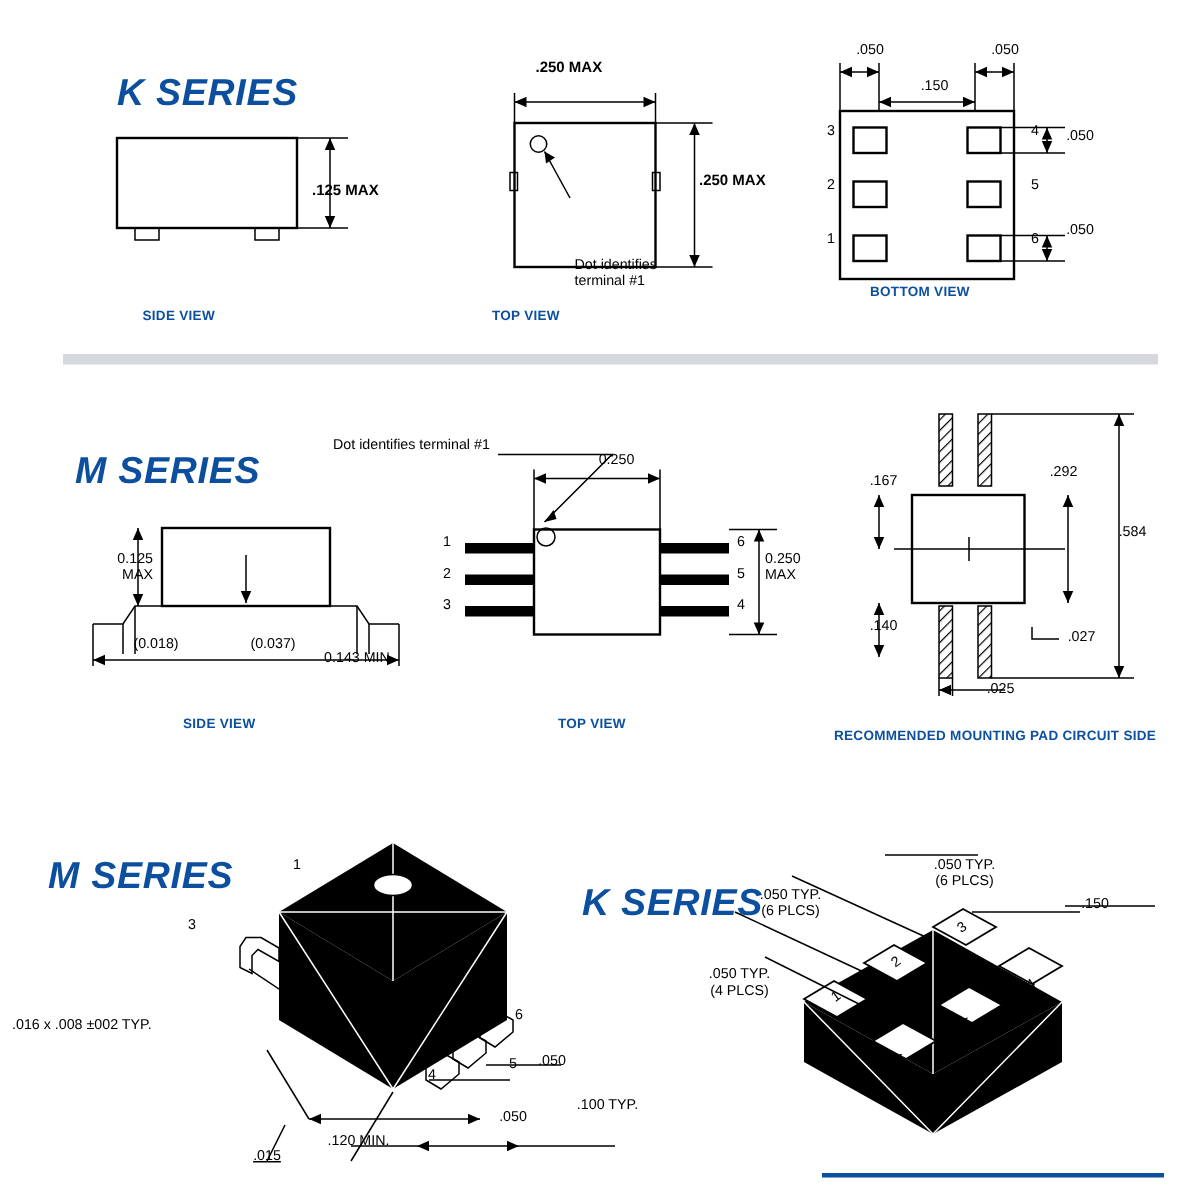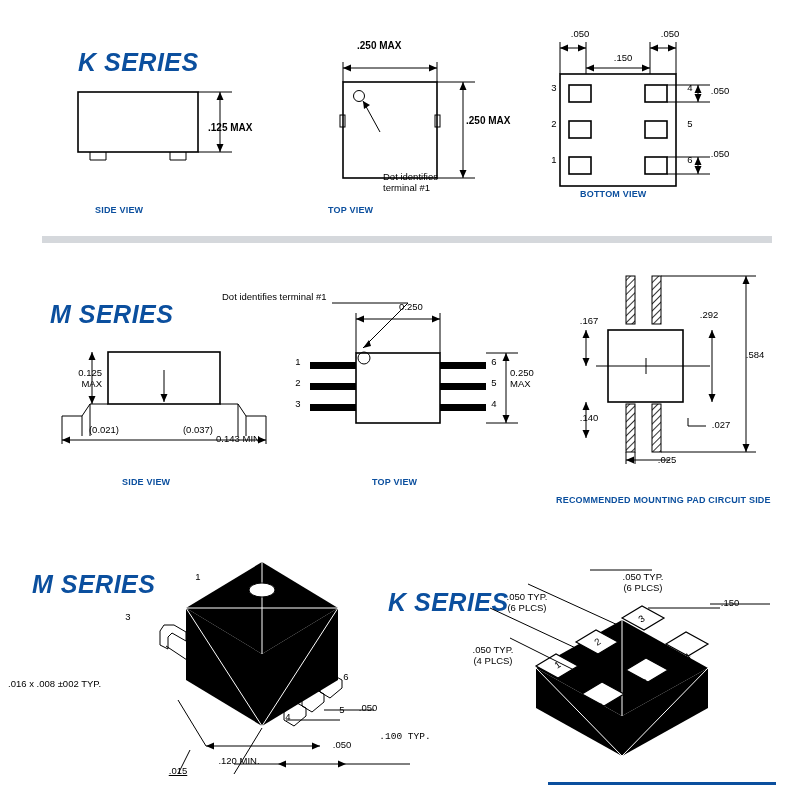--- a/index.html
+++ b/index.html
@@ -177,22 +177,22 @@
     <path class="s-line" d="M198 64 L198 96"></path>
     <path class="s-line" d="M206 76 L206 96"></path>
     <path class="s-line" d="M22 76 L22 104"></path>
     <path class="s-line" d="M226 76 L226 104"></path>
     <path class="s-line" d="M22 100 L226 100"></path>
     <path class="s-fillk" d="M22 100 l8 -3.5 l0 7 z"></path>
     <path class="s-fillk" d="M226 100 l-8 -3.5 l0 7 z"></path>
   </svg>
   <div class="abs dim" style="left:18px; top:368px; width:50px; text-align:right;margin-left:34px;">0.125
 MAX</div>
-  <div class="abs dim" style="left:82px; top:425px; width:44px;">(0.021)</div>
-  <div class="abs dim" style="left:176px; top:425px; width:44px;">(0.037)</div>
+  <div class="abs dim" style="left:82px; top:425px; width:44px;">(0.018)</div>
+  <div class="abs dim" style="left:160px; top:425px; width:44px;">(0.037)</div>
   <div class="abs dim" style="left:198px; top:434px; width:80px;">0.143 MIN</div>
   <div class="abs viewlabel" style="left:122px; top:477px; width:70px;">SIDE VIEW</div>
 
   <div class="abs note" style="left:222px; top:292px; width:110px;">Dot identifies
 terminal #1</div>
   <div class="abs dim" style="left:385px; top:302px; width:52px;">0.250</div>
 
   <svg class="abs" style="left:280px; top:295px;" width="250" height="140">
 
     <path class="s-line" d="M52 8 L128 8 L83 53"></path>
@@ -274,21 +274,21 @@
     <path class="s-line" d="M66 184 L66 196"></path>
     <path class="s-line" d="M75 184 L75 196"></path>
     <path class="s-line" d="M75 192 L110 192"></path>
   </svg>
   <div class="abs dim" style="left:572px; top:316px; width:34px;">.167</div>
   <div class="abs dim" style="left:690px; top:310px; width:38px;">.292</div>
   <div class="abs dim" style="left:736px; top:350px; width:38px;">.584</div>
   <div class="abs dim" style="left:572px; top:413px; width:34px;">.140</div>
   <div class="abs dim" style="left:702px; top:420px; width:38px;">.027</div>
   <div class="abs dim" style="left:648px; top:455px; width:38px;">.025</div>
-  <div class="abs viewlabel" style="left:556px; top:495px; width:220px;">RECOMMENDED MOUNTING PAD CIRCUIT SIDE</div>
+  <div class="abs viewlabel" style="left:556px; top:485px; width:220px;">RECOMMENDED MOUNTING PAD CIRCUIT SIDE</div>
 
   <div class="abs series-title" style="left:32px; top:570px; font-size:25px;">M SERIES</div>
 
   <svg class="abs" style="left:110px; top:550px;" width="340" height="240">
 
     <polygon points="90,20 215,20 215,30 90,30" fill="none"></polygon>
 
     <polygon points="152,12 228,58 152,104 76,58" fill="#000"></polygon>
 
     <polygon points="76,58 152,104 152,176 76,130" fill="#000"></polygon>
@@ -322,21 +322,21 @@
   <div class="abs dim" style="left:192px; top:572px; width:12px;">1</div>
   <div class="abs dim" style="left:122px; top:612px; width:12px;">3</div>
   <div class="abs dim" style="left:282px; top:712px; width:12px;">4</div>
   <div class="abs dim" style="left:336px; top:705px; width:12px;">5</div>
   <div class="abs dim" style="left:340px; top:672px; width:12px;">6</div>
   <div class="abs dim" style="left:8px; top:679px; width:120px; text-align:left;">.016 x .008 ±002 TYP.</div>
   <div class="abs dim" style="left:208px; top:756px; width:62px;">.120 MIN.</div>
   <div class="abs dim" style="left:158px; top:766px; width:40px;text-decoration:underline;">.015</div>
   <div class="abs dim" style="left:348px; top:703px; width:40px;">.050</div>
   <div class="abs dim" style="left:322px; top:740px; width:40px;">.050</div>
-  <div class="abs dim" style="left:370px; top:732px; width:70px;font-family:Liberation Mono, monospace;">.100 TYP.</div>
+  <div class="abs dim" style="left:370px; top:732px; width:70px;">.100 TYP.</div>
 
   <div class="abs series-title" style="left:388px; top:588px; font-size:25px;">K SERIES</div>
 
   <svg class="abs" style="left:470px; top:560px;" width="310" height="215">
 
     <polygon points="152,60 238,108 152,156 66,108" fill="#000"></polygon>
     <polygon points="66,108 152,156 152,196 66,148" fill="#000"></polygon>
     <polygon points="152,156 238,108 238,148 152,196" fill="#000"></polygon>
     <path stroke="#fff" stroke-width="1" fill="none" d="M66,108 L152,196 M238,108 L152,196 M152,60 L152,156"></path>
 

